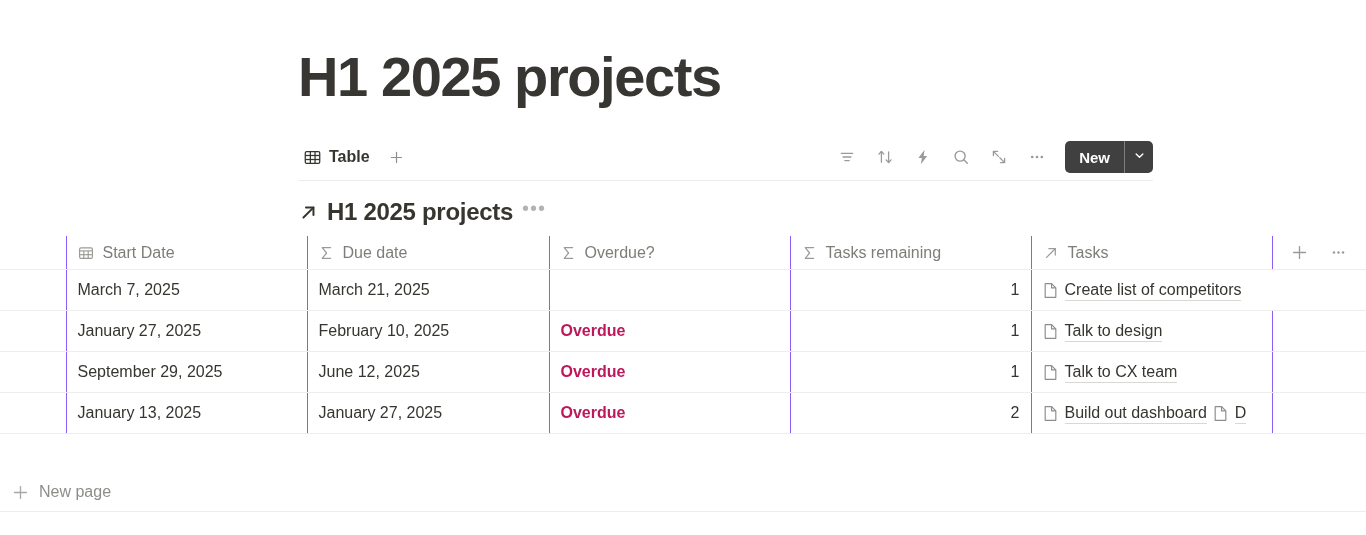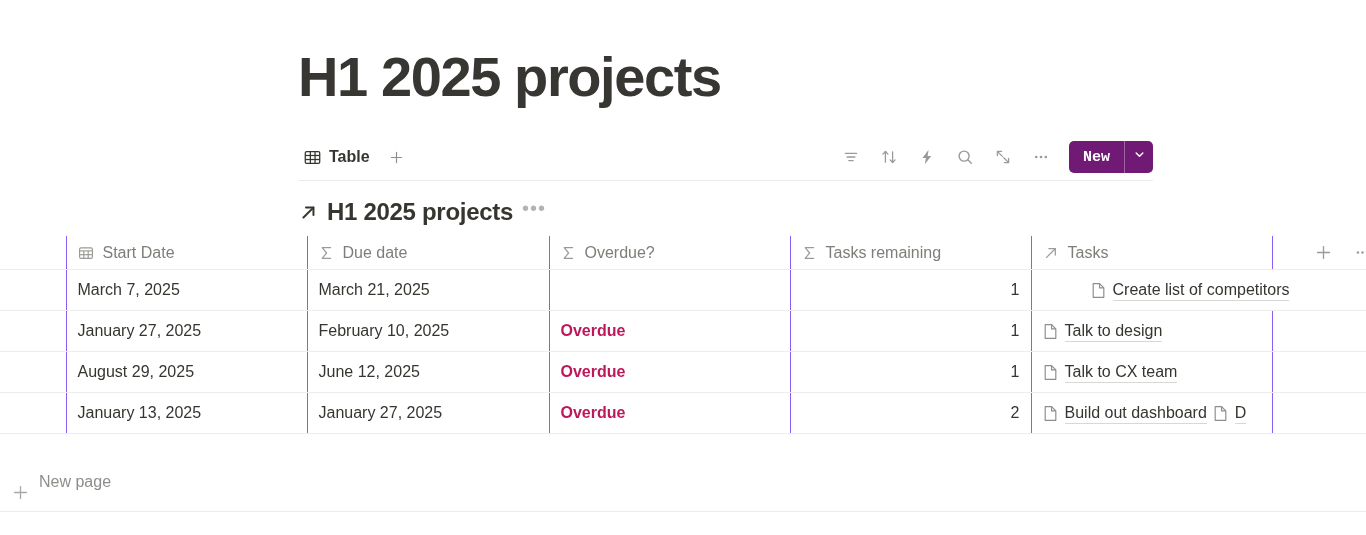--- a/index.html
+++ b/index.html
@@ -78,26 +78,25 @@
     display: flex;
     align-items: center;
     justify-content: center;
     border-radius: 4px;
     cursor: pointer;
     color: #9b9a97;
   }
   .new-button {
     display: flex;
     align-items: stretch;
-    background: #701a75;
+    background: #404040;
     border-radius: 5px;
     height: 32px;
     margin-left: 4px;
     overflow: hidden;
-    font-family: Liberation Mono, monospace;
   }
   .new-button-main {
     display: flex;
     align-items: center;
     padding: 0 14px;
     color: #ffffff;
     font-size: 15px;
     font-weight: bold;
     cursor: pointer;
   }
@@ -168,21 +167,20 @@
   }
   .tbl th, .tbl td {
     border-right: 1px solid #8b5cf6;
     border-bottom: 1px solid #eceded;
     padding: 0;
     overflow: hidden;
     white-space: nowrap;
   }
   .tbl th:last-child, .tbl td:last-child {
     border-right: none;
-    padding-left: 48px;
   }
   thead th {
     height: 33px;
     font-weight: normal;
     text-align: left;
     vertical-align: middle;
     color: #7e7d78;
     font-size: 16px;
     border-bottom: 1px solid #eceded;
   }
@@ -263,20 +261,21 @@
   .gutter-cell { }
 
   
   .newpage-row {
     position: absolute;
     left: 0;
     top: 473px;
     width: 1366px;
     height: 39px;
     display: flex;
+    align-items: center;
     gap: 10px;
     padding-left: 12px;
     box-sizing: border-box;
     border-bottom: 1px solid #eceded;
     cursor: pointer;
   }
   .newpage-label {
     font-size: 16px;
     color: #8d8d8a;
   }
@@ -533,21 +532,21 @@
               <span class="task-label">Talk to design</span>
             </span>
           </div>
         </td>
         <td></td>
       </tr>
 
       <tr>
         <td class="gutter-cell"></td>
         <td>
-          <div class="cell">August 29, 2025</div>
+          <div class="cell">September 29, 2025</div>
         </td>
         <td>
           <div class="cell">June 12, 2025</div>
         </td>
         <td>
           <div class="cell overdue">Overdue</div>
         </td>
         <td>
           <div class="cell num">1</div>
         </td>

